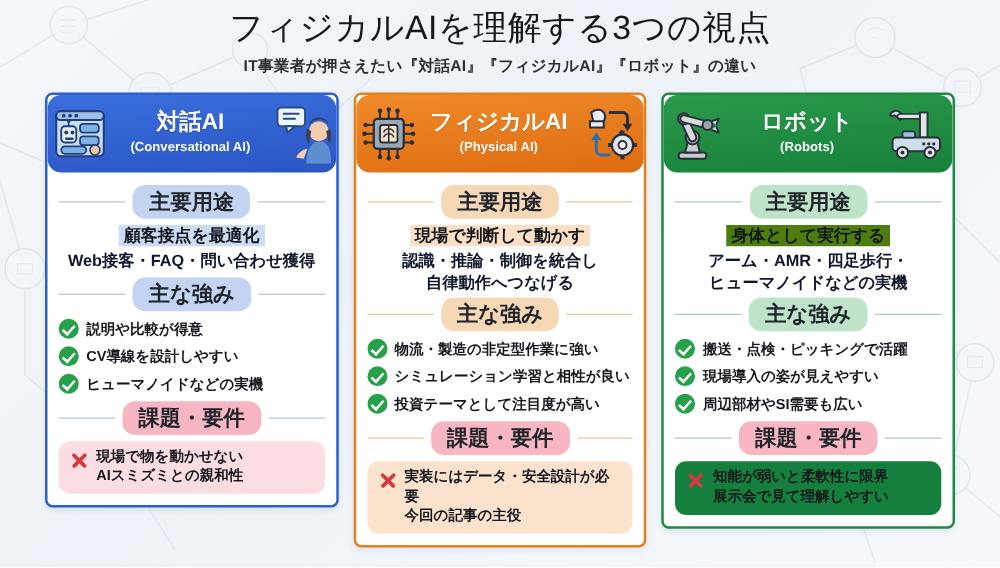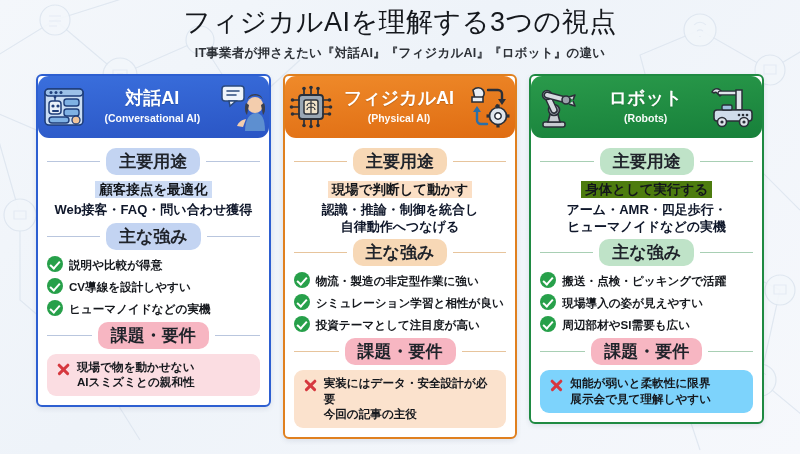--- a/index.html
+++ b/index.html
@@ -121,21 +121,21 @@
     border-width: 0 2px 2px 0; transform: rotate(42deg);
   }
 
   
   .chal-box {
     border-radius: 9px; padding: 5px 8px 7px;
     display: flex; align-items: flex-start; gap: 6px;
   }
   .blue   .chal-box { background: #fbdde2; }
   .orange .chal-box { background: #fbe2cd; }
-  .green  .chal-box { background: #7dd3fc; }
+  .green  .chal-box { background: #15803d; }
   .xm {
     flex: 0 0 auto; width: 16px; height: 16px; position: relative; margin-top: 2px;
   }
   .xm::before, .xm::after {
     content: ""; position: absolute; left: 1px; top: 7px;
     width: 15px; height: 2.6px; background: #d6383f; border-radius: 2px;
   }
   .xm::before { transform: rotate(45deg); }
   .xm::after  { transform: rotate(-45deg); }
   .chal-txt { font-size: 11.6px; font-weight: bold; color: #15181d; line-height: 1.32; }

